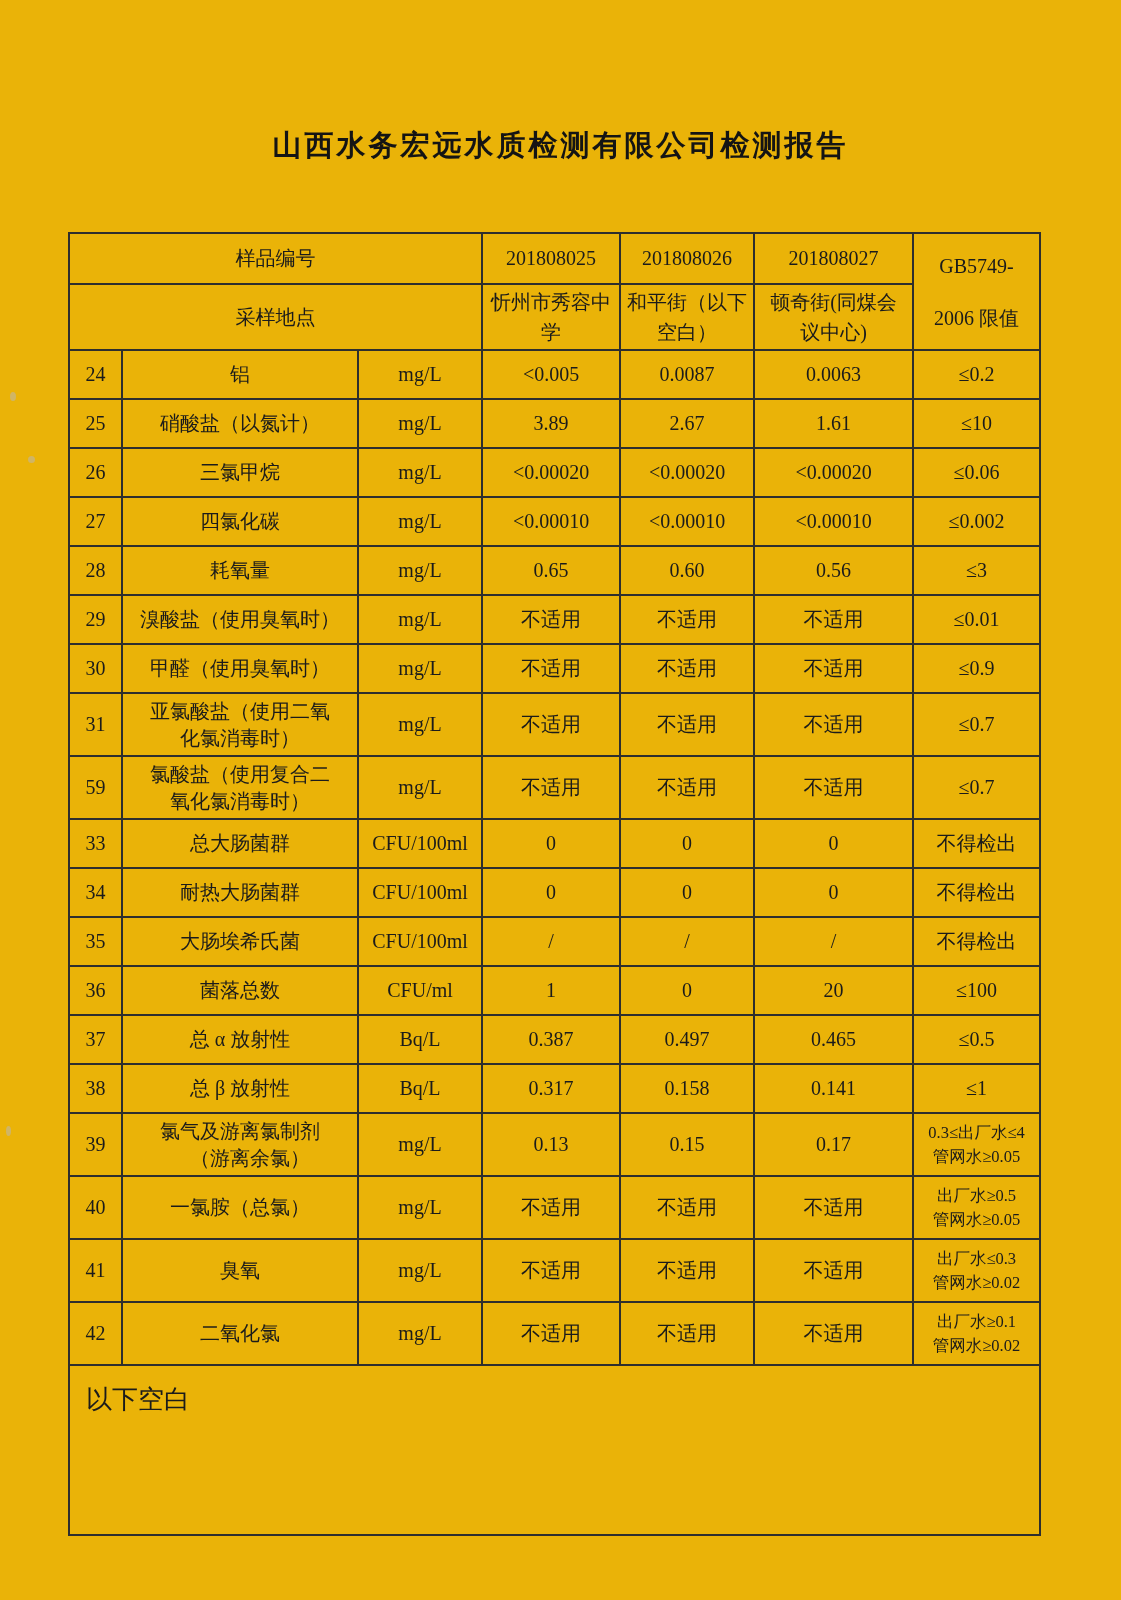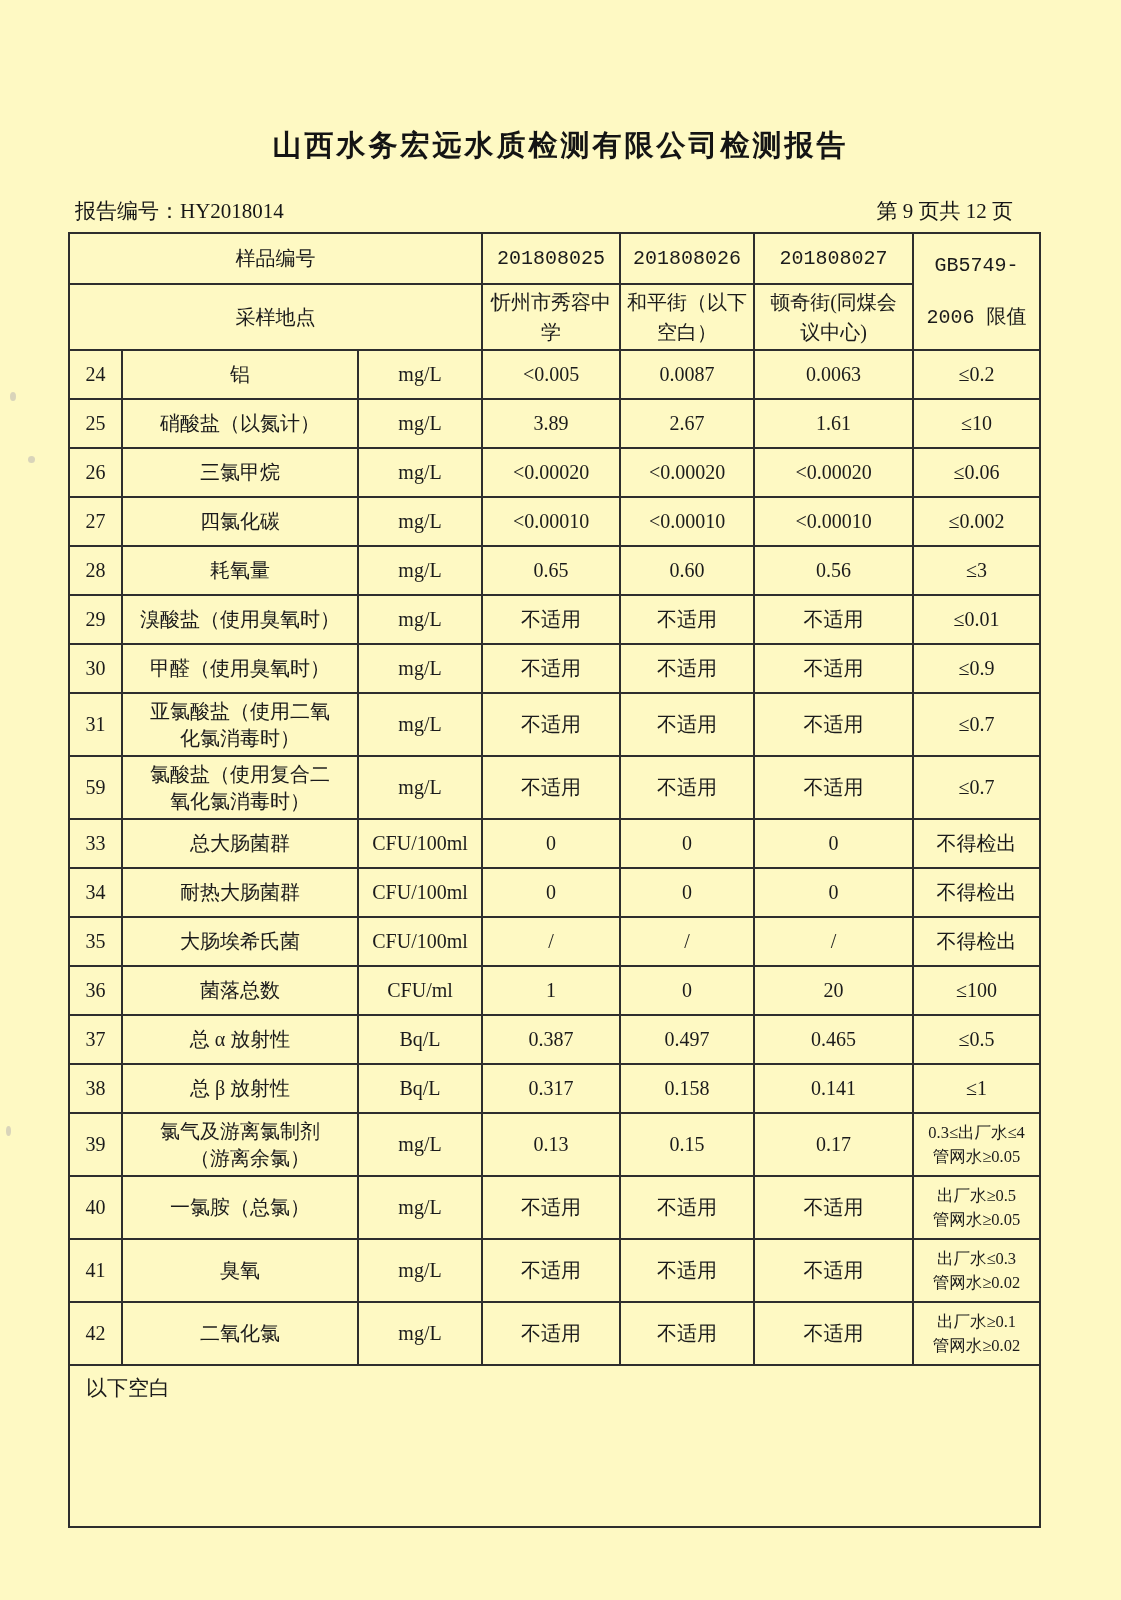--- a/index.html
+++ b/index.html
@@ -3,21 +3,21 @@
 <meta charset="utf-8">
 <style>
   html,body{margin:0;padding:0;}
   body{
     width:1121px;height:1600px;
     background:#f4f3ef;
     font-family:"Liberation Serif","DejaVu Serif",serif;
   }
   .page{
     position:relative;width:1121px;height:1600px;
-    background:#fef9c3;color:#1c1c1c;overflow:hidden;
+    background:#eab308;color:#1c1c1c;overflow:hidden;
   }
   .speck{position:absolute;background:#b9b7b2;border-radius:50%;opacity:.55;}
   .title{
     position:absolute;top:126px;left:0;width:100%;
     text-align:center;font-size:29px;font-weight:bold;
     letter-spacing:3px;color:#141414;
   }
   .meta{
     position:absolute;top:197px;left:75px;width:938px;
     display:flex;justify-content:space-between;
@@ -26,46 +26,42 @@
   table.report{
     position:absolute;top:232px;left:68px;
     width:971px;border-collapse:collapse;table-layout:fixed;
   }
   table.report td{
     border:2px solid #2e2e2e;
     text-align:center;vertical-align:middle;
     font-size:20px;color:#1b1b1b;
     padding:2px 6px;overflow:hidden;
   }
-  tr.hr1 td{height:45px;font-family:Liberation Mono, monospace;}
+  tr.hr1 td{height:45px;}
   tr.hr2 td{height:56px;}
   tr.r td{height:43px;}
   tr.rtall td{height:57px;}
   td.item{text-align:left;padding-left:15px;white-space:pre-line;line-height:1.35;}
   td.site{white-space:normal;line-height:1.5;font-size:20px;margin-top:19px;}
   td.std{line-height:1.2;}
   .std-inner{display:flex;flex-direction:column;justify-content:space-around;height:104px;align-items:center;}
   td.limit{white-space:pre-line;}
   td.limit.small{font-size:16.5px;line-height:1.45;padding:2px 2px;text-align:center;}
-  tr.blank td{height:152px;text-align:left;vertical-align:top;padding:8px 0 0 16px;font-size:21px;}
+  tr.blank td{height:152px;text-align:left;vertical-align:top;padding:16px 0 0 16px;font-size:26px;}
 </style>
 </head>
 <body>
 
 <div class="page">
   <div class="speck" style="left:10px;top:392px;width:6px;height:9px;"></div>
   <div class="speck" style="left:28px;top:456px;width:7px;height:7px;"></div>
   <div class="speck" style="left:6px;top:1126px;width:5px;height:10px;"></div>
 
   <div class="title">山西水务宏远水质检测有限公司检测报告</div>
 
-  <div class="meta">
-    <span>报告编号：HY2018014</span>
-    <span>第 9 页共 12 页</span>
-  </div>
 
   <table class="report">
     <colgroup>
       <col style="width:53px">
         <col style="width:236px">
         <col style="width:124px">
       <col style="width:138px">
         <col style="width:134px">
         <col style="width:159px">
         <col style="width:127px">

